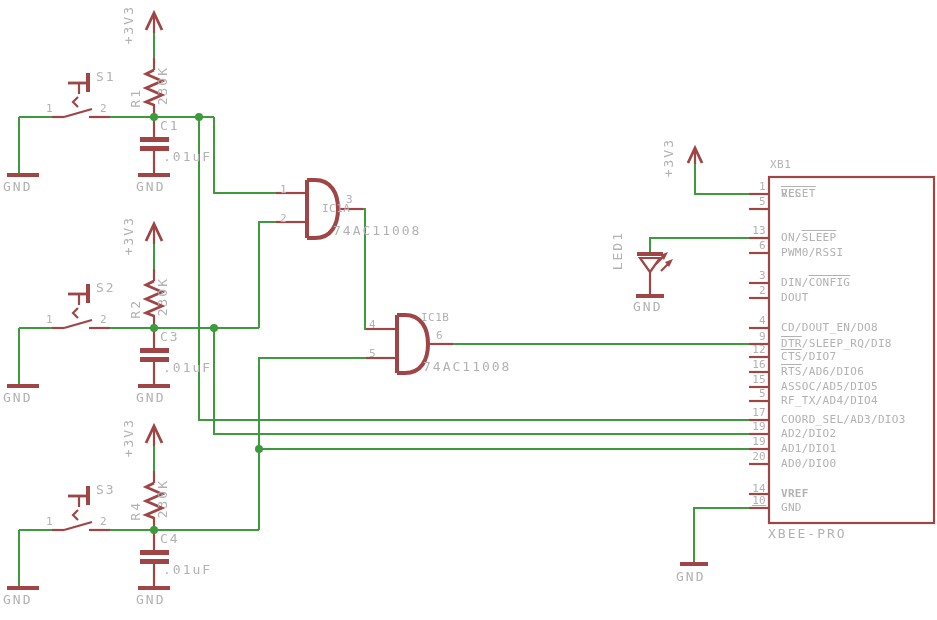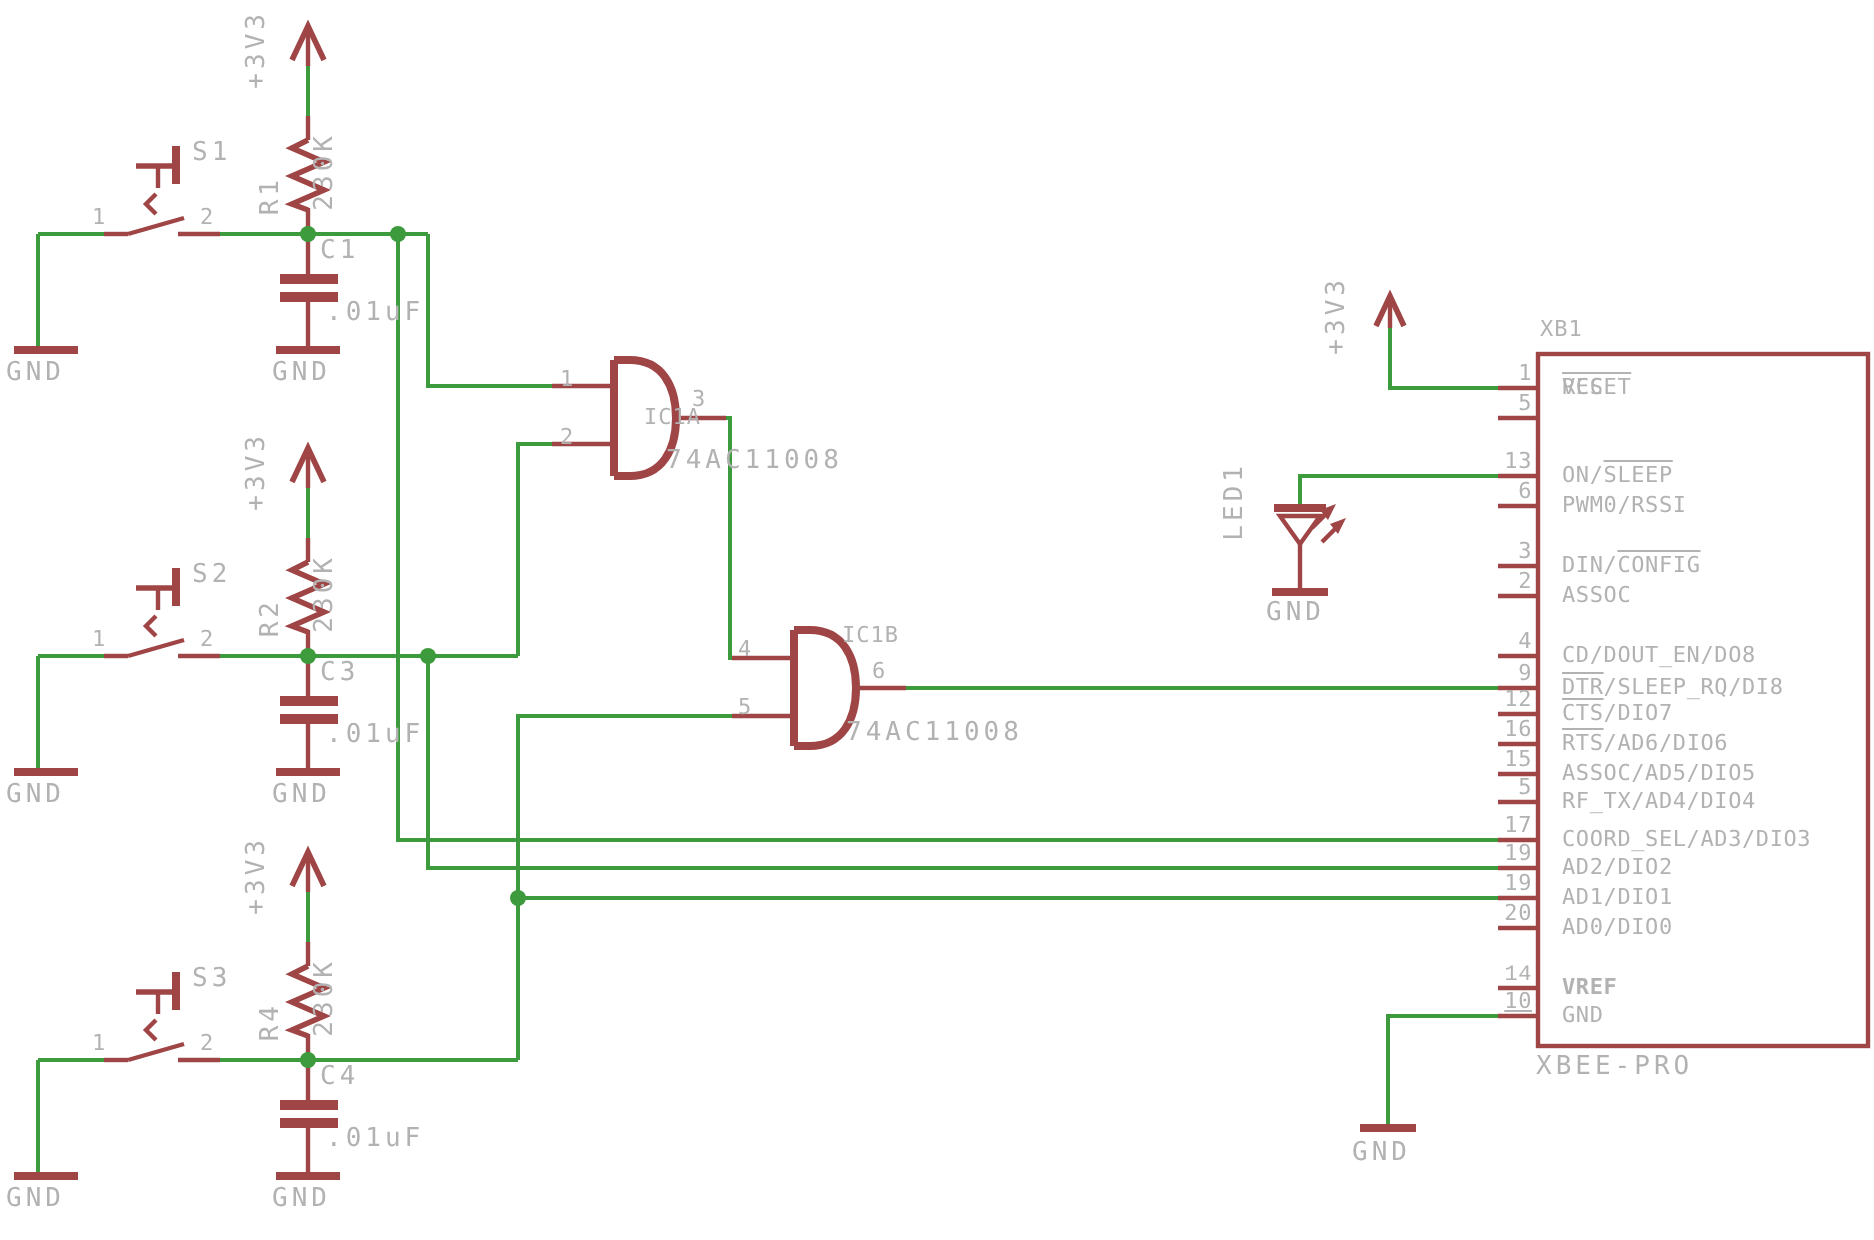--- a/index.html
+++ b/index.html
@@ -222,39 +222,39 @@
       <div class="lbl pn" style="left: 781px; top: 188px;"><span>VCC</span></div>
       <div class="lbl pn num" style="left: 728px; top: 196px;">5</div>
       <div class="lbl pn" style="left: 781px; top: 188px; text-align: center;"><span class="ov">RESET</span></div>
       <div class="lbl pn num" style="left: 728px; top: 225px;">13</div>
       <div class="lbl pn" style="left: 781px; top: 232px;"><span>ON/</span><span class="ov">SLEEP</span></div>
       <div class="lbl pn num" style="left: 728px; top: 240px;">6</div>
       <div class="lbl pn" style="left: 781px; top: 247px;"><span>PWM0/RSSI</span></div>
       <div class="lbl pn num" style="left: 728px; top: 270px;">3</div>
       <div class="lbl pn" style="left: 781px; top: 277px;"><span>DIN/</span><span class="ov">CONFIG</span></div>
       <div class="lbl pn num" style="left: 728px; top: 285px;">2</div>
-      <div class="lbl pn" style="left: 781px; top: 292px;"><span>ASSOC</span></div>
+      <div class="lbl pn" style="left: 781px; top: 292px;"><span>DOUT</span></div>
       <div class="lbl pn num" style="left: 728px; top: 315px;">4</div>
       <div class="lbl pn" style="left: 781px; top: 322px;"><span>CD/DOUT_EN/DO8</span></div>
       <div class="lbl pn num" style="left: 728px; top: 331px;">9</div>
       <div class="lbl pn" style="left: 781px; top: 338px;"><span class="ov">DTR</span><span>/SLEEP_RQ/DI8</span></div>
       <div class="lbl pn num" style="left: 728px; top: 344px;">12</div>
       <div class="lbl pn" style="left: 781px; top: 351px;"><span class="ov">CTS</span><span>/DIO7</span></div>
       <div class="lbl pn num" style="left: 728px; top: 359px;">16</div>
       <div class="lbl pn" style="left: 781px; top: 366px;"><span class="ov">RTS</span><span>/AD6/DIO6</span></div>
       <div class="lbl pn num" style="left: 728px; top: 374px;">15</div>
       <div class="lbl pn" style="left: 781px; top: 381px;"><span>ASSOC/AD5/DIO5</span></div>
       <div class="lbl pn num" style="left: 728px; top: 388px;">5</div>
       <div class="lbl pn" style="left: 781px; top: 395px;"><span>RF_TX/AD4/DIO4</span></div>
       <div class="lbl pn num" style="left: 728px; top: 407px;">17</div>
       <div class="lbl pn" style="left: 781px; top: 414px;"><span>COORD_SEL/AD3/DIO3</span></div>
       <div class="lbl pn num" style="left: 728px; top: 421px;">19</div>
       <div class="lbl pn" style="left: 781px; top: 428px;"><span>AD2/DIO2</span></div>
       <div class="lbl pn num" style="left: 728px; top: 436px;">19</div>
       <div class="lbl pn" style="left: 781px; top: 443px;"><span>AD1/DIO1</span></div>
       <div class="lbl pn num" style="left: 728px; top: 451px;">20</div>
       <div class="lbl pn" style="left: 781px; top: 458px;"><span>AD0/DIO0</span></div>
-      <div class="lbl pn num" style="left: 728px; top: 483px; font-family: Liberation Mono, monospace;">14</div>
+      <div class="lbl pn num" style="left: 728px; top: 483px;">14</div>
       <div class="lbl pn" style="left: 781px; top: 488px; font-weight: bold;"><span>VREF</span></div>
       <div class="lbl pn num" style="left: 728px; top: 495px; text-decoration: underline;">10</div>
       <div class="lbl pn" style="left: 781px; top: 502px;"><span>GND</span></div>
     </div>
 </div>
 
 </body></html>

